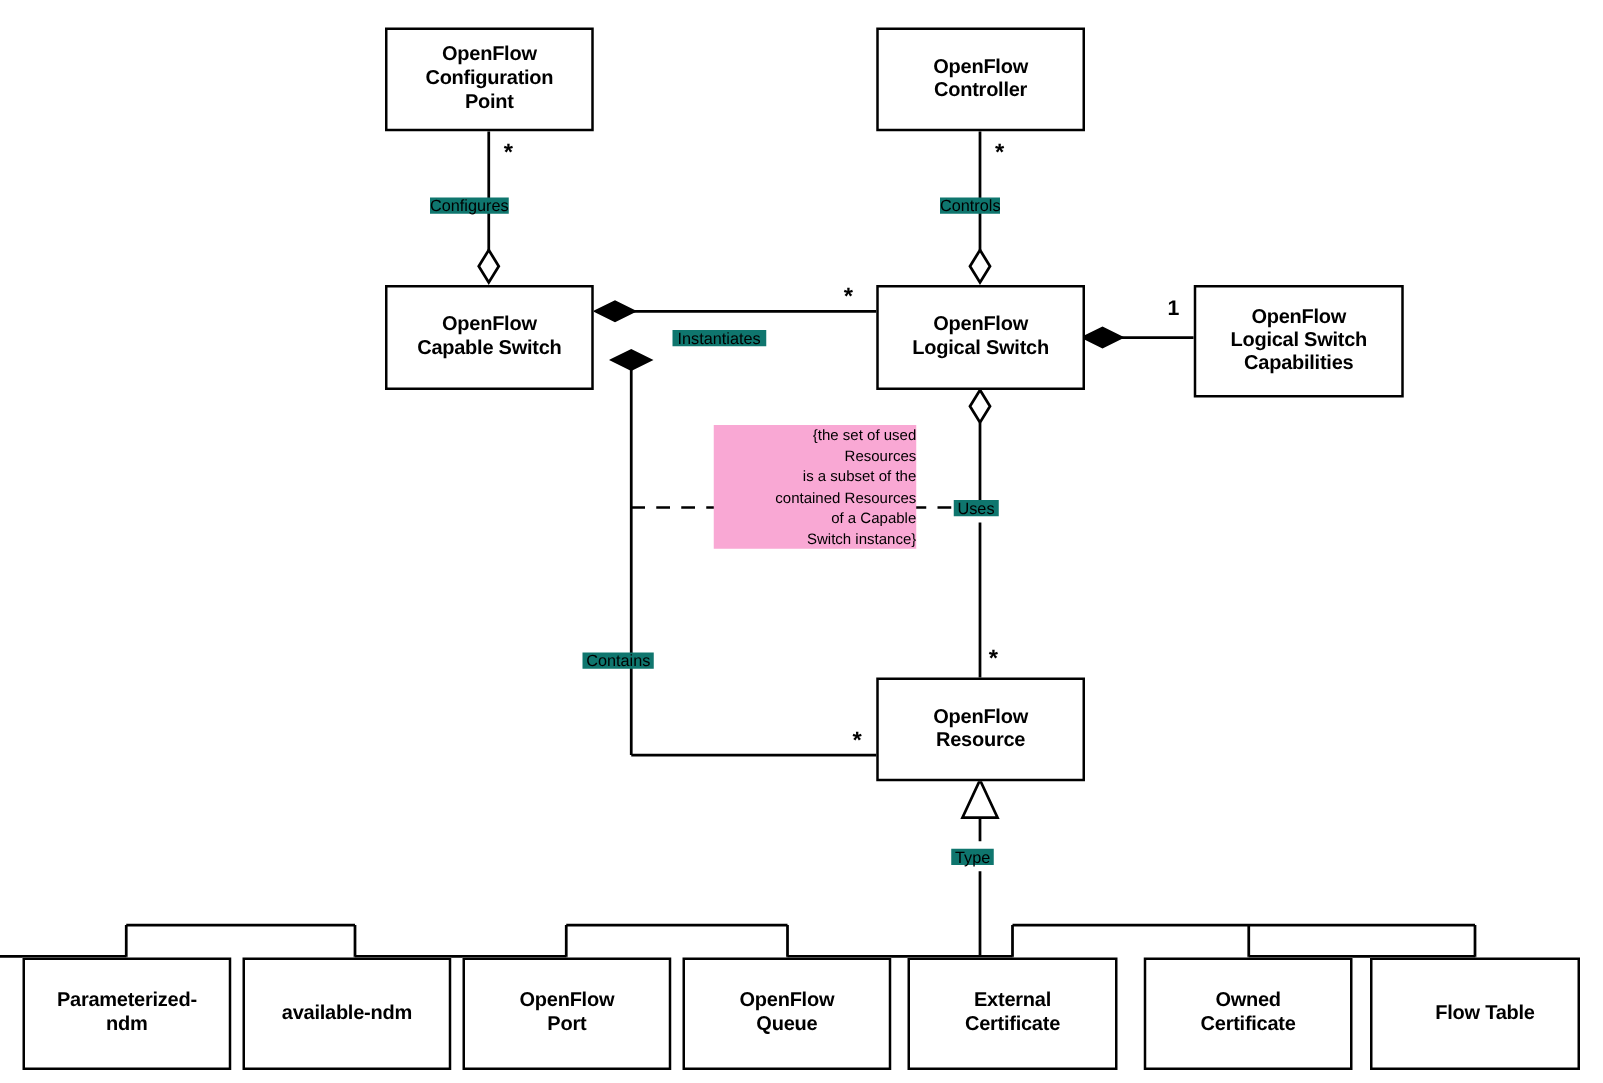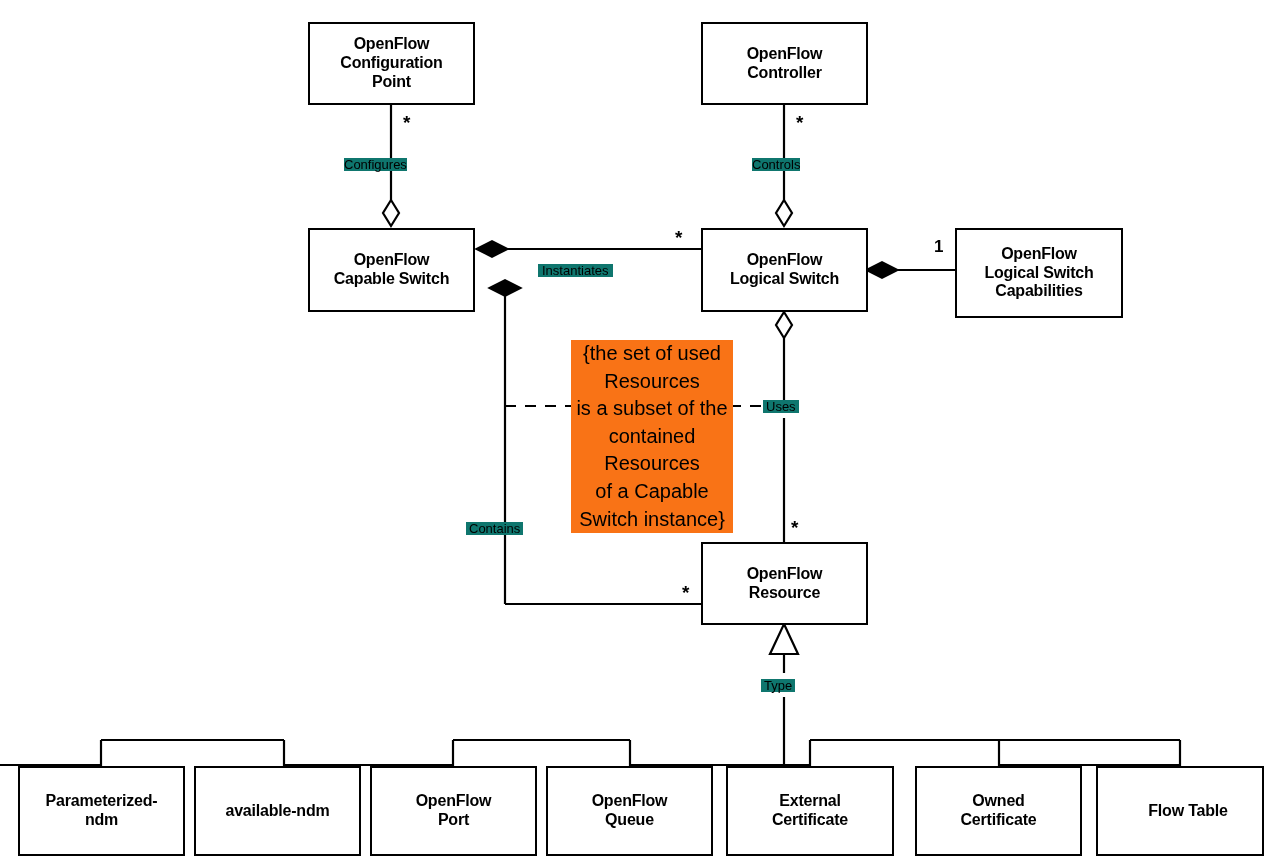--- a/index.html
+++ b/index.html
@@ -62,26 +62,26 @@
     font-size: 19px;
     font-weight: bold;
     color: #000000;
     background: transparent;
     white-space: nowrap;
     line-height: 1.0;
   }
   .uml-note {
     position: absolute;
     font-family: "Liberation Sans", sans-serif;
-    font-size: 20px;
+    font-size: 12px;
     font-weight: normal;
     color: #000000;
-    text-align: center;
+    text-align: right;
     line-height: 1.38;
-    background: #f97316;
+    background: #f9a8d4;
     white-space: pre-line;
   }
 </style>
 </head>
 <body>
 
 <div id="diagram-root">
 
   <svg id="diagram-svg" viewBox="0 0 1282 866" xmlns="http://www.w3.org/2000/svg">
 

